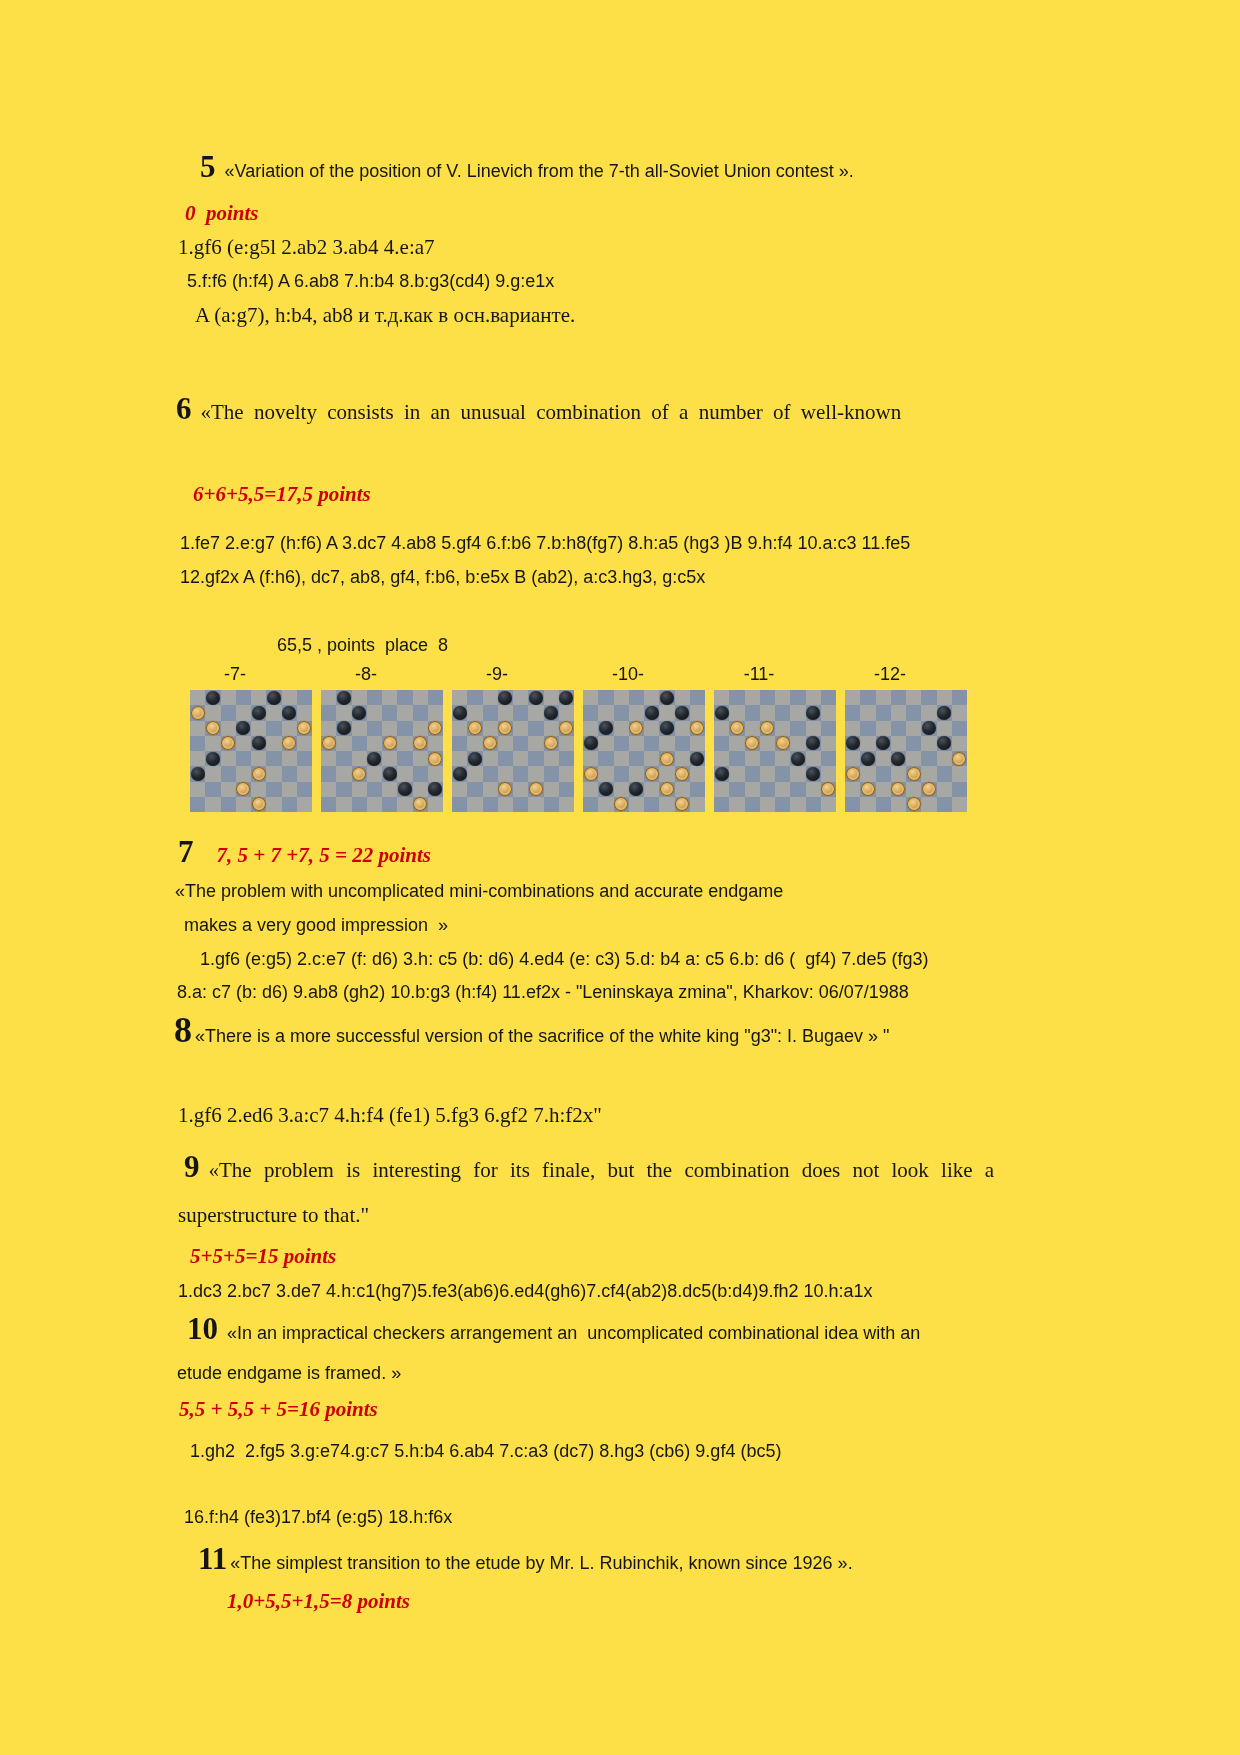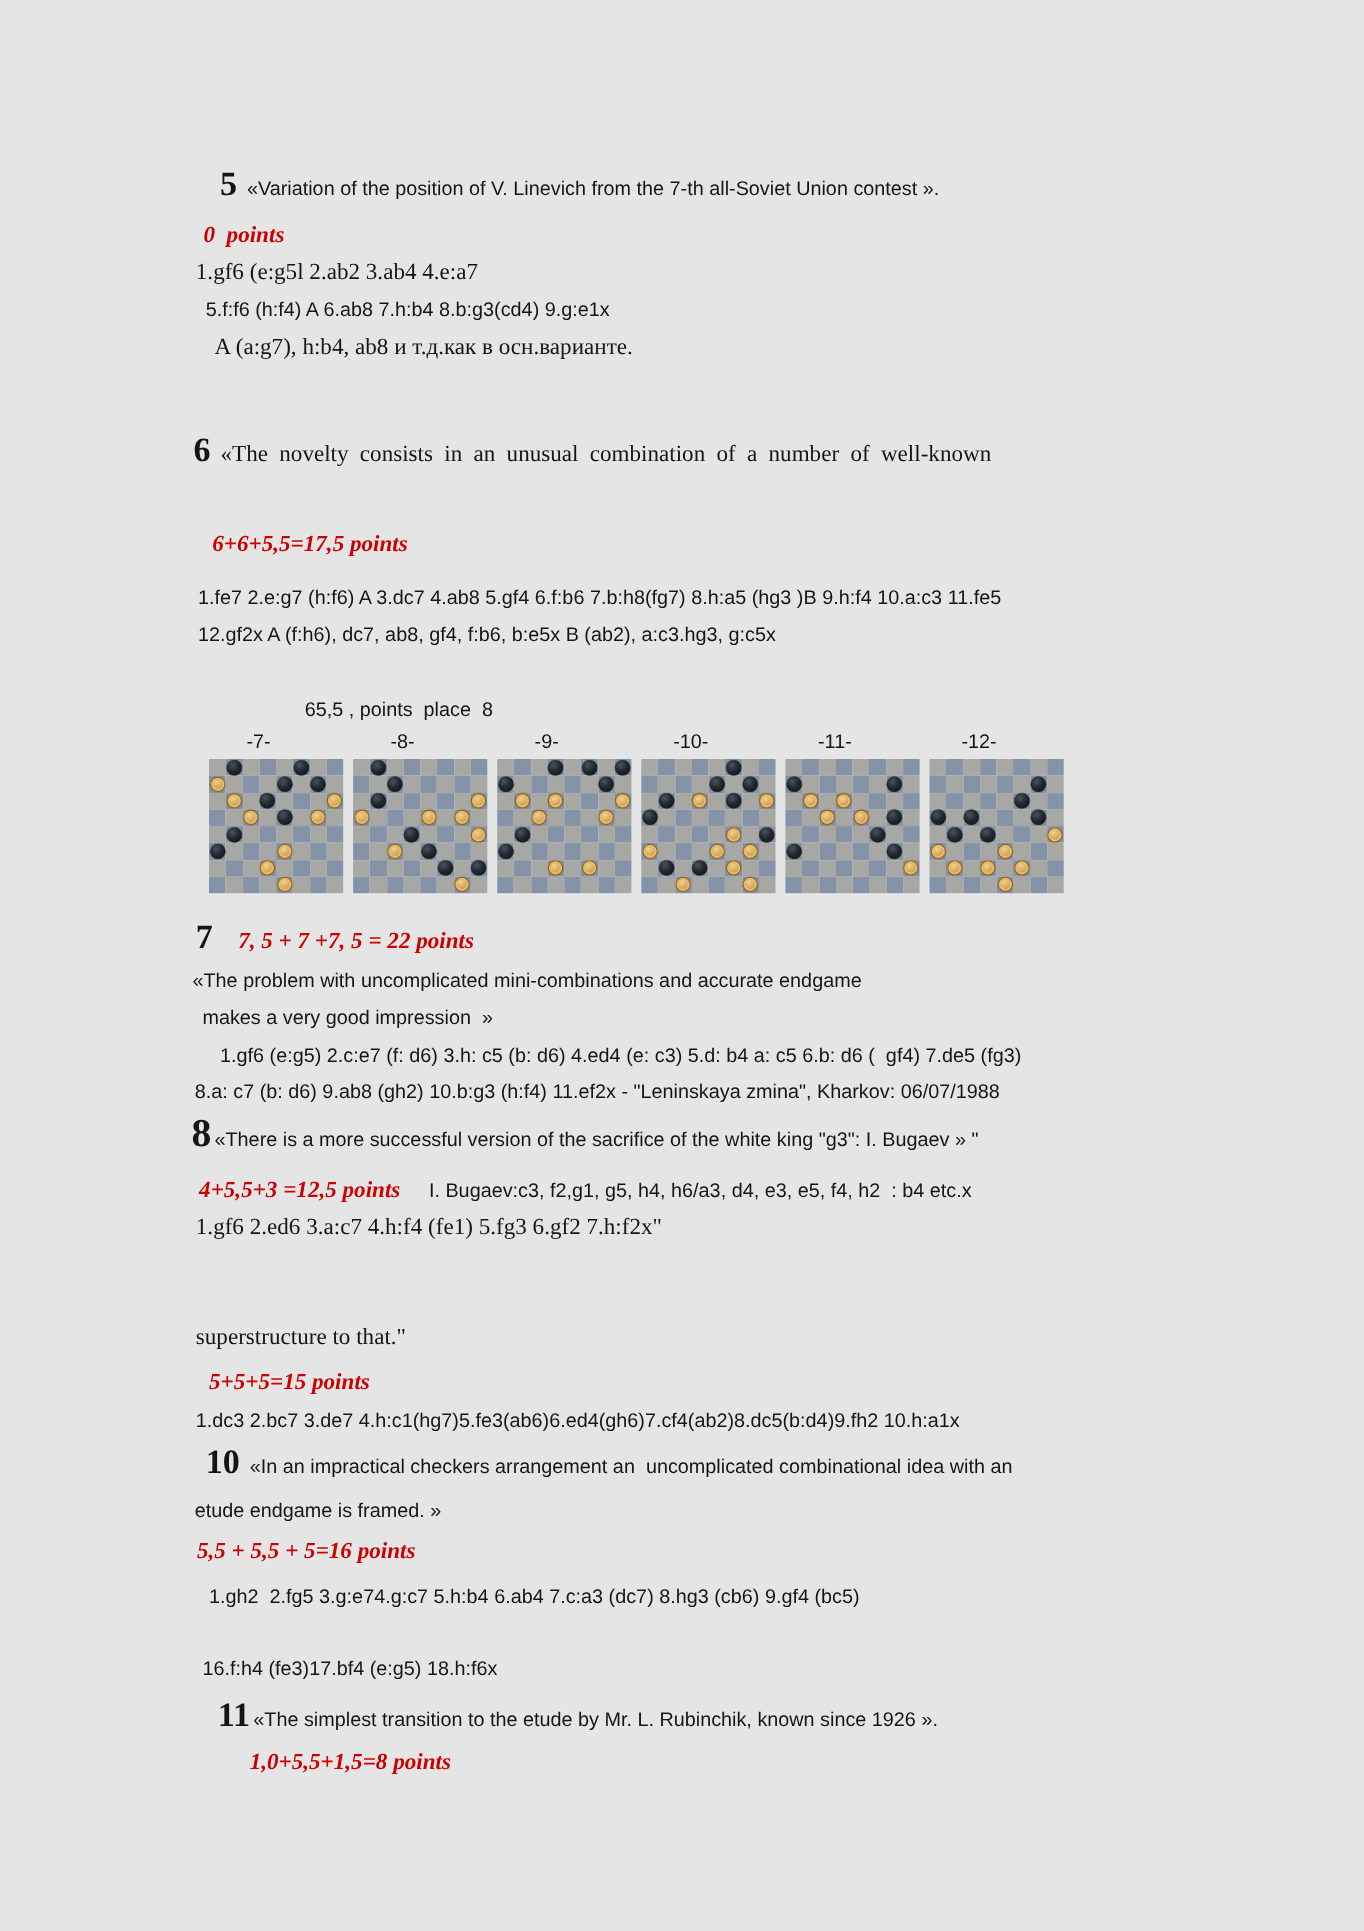--- a/index.html
+++ b/index.html
@@ -1,20 +1,20 @@
 <!DOCTYPE html>
 <html><head>
 <meta charset="utf-8">
 <style>
   * { margin:0; padding:0; box-sizing:border-box; }
   html,body { background:#ffffff; }
   .page {
     position:relative;
     width:1240px; height:1755px;
-    background:#e5e5e5;
+    background:#fde047;
     overflow:hidden;
     font-family:"Liberation Sans", sans-serif;
     color:#151515;
     padding-left:24px;
   }
   .line { position:absolute; white-space:pre; line-height:1.25; }
   .sans  { font-family:"Liberation Sans", sans-serif; font-size:18px; }
   .serif { font-family:"Liberation Serif", serif; font-size:21px; }
   .num   { font-family:"Liberation Serif", serif; font-size:31px; font-weight:bold; margin-right:9px; }
   .num-tight { margin-right:3px; }
@@ -573,23 +573,23 @@
     </div>
   </div>
 
   <div class="line" style="top:833px;left:178px"><span class="num">7</span><span class="red" style="margin-left:14px">7, 5 + 7 +7, 5 = 22 points</span></div>
   <div class="line sans" style="top:880px;left:175px">«The problem with uncomplicated mini-combinations and accurate endgame</div>
   <div class="line sans" style="top:914px;left:184px">makes a very good impression  »</div>
   <div class="line sans" style="top:948px;left:200px">1.gf6 (e:g5) 2.c:e7 (f: d6) 3.h: c5 (b: d6) 4.ed4 (e: c3) 5.d: b4 a: c5 6.b: d6 (  gf4) 7.de5 (fg3)</div>
   <div class="line sans" style="top:981px;left:177px">8.a: c7 (b: d6) 9.ab8 (gh2) 10.b:g3 (h:f4) 11.ef2x - "Leninskaya zmina", Kharkov: 06/07/1988</div>
 
   <div class="line sans" style="top:1008px;left:174px"><span class="num num-big num-tight">8</span><span>«There is a more successful version of the sacrifice of the white king "g3": I. Bugaev » "</span></div>
-  <div class="line red" style="top:1068px;left:181px"><span>4+5,5+3 =12,5 points</span><span class="after-red">I. Bugaev:c3, f2,g1, g5, h4, h6/a3, d4, e3, e5, f4, h2  : b4 etc.x</span></div>
   <div class="line serif" style="top:1102px;left:178px">1.gf6 2.ed6 3.a:c7 4.h:f4 (fe1) 5.fg3 6.gf2 7.h:f2x"</div>
 
+  <div class="line serif wider" style="top:1148px;left:184px"><span class="num">9</span><span>«The problem is interesting for its finale, but the combination does not look like a</span></div>
   <div class="line serif" style="top:1202px;left:178px">superstructure to that."</div>
   <div class="line red" style="top:1243px;left:190px">5+5+5=15 points</div>
   <div class="line sans" style="top:1280px;left:178px">1.dc3 2.bc7 3.de7 4.h:c1(hg7)5.fe3(ab6)6.ed4(gh6)7.cf4(ab2)8.dc5(b:d4)9.fh2 10.h:a1x</div>
 
   <div class="line sans" style="top:1310px;left:187px"><span class="num">10</span><span>«In an impractical checkers arrangement an  uncomplicated combinational idea with an</span></div>
   <div class="line sans" style="top:1362px;left:177px">etude endgame is framed. »</div>
   <div class="line red" style="top:1396px;left:179px">5,5 + 5,5 + 5=16 points</div>
   <div class="line sans" style="top:1440px;left:190px">1.gh2  2.fg5 3.g:e74.g:c7 5.h:b4 6.ab4 7.c:a3 (dc7) 8.hg3 (cb6) 9.gf4 (bc5)</div>
   <div class="line sans" style="top:1506px;left:184px">16.f:h4 (fe3)17.bf4 (e:g5) 18.h:f6x</div>
 

